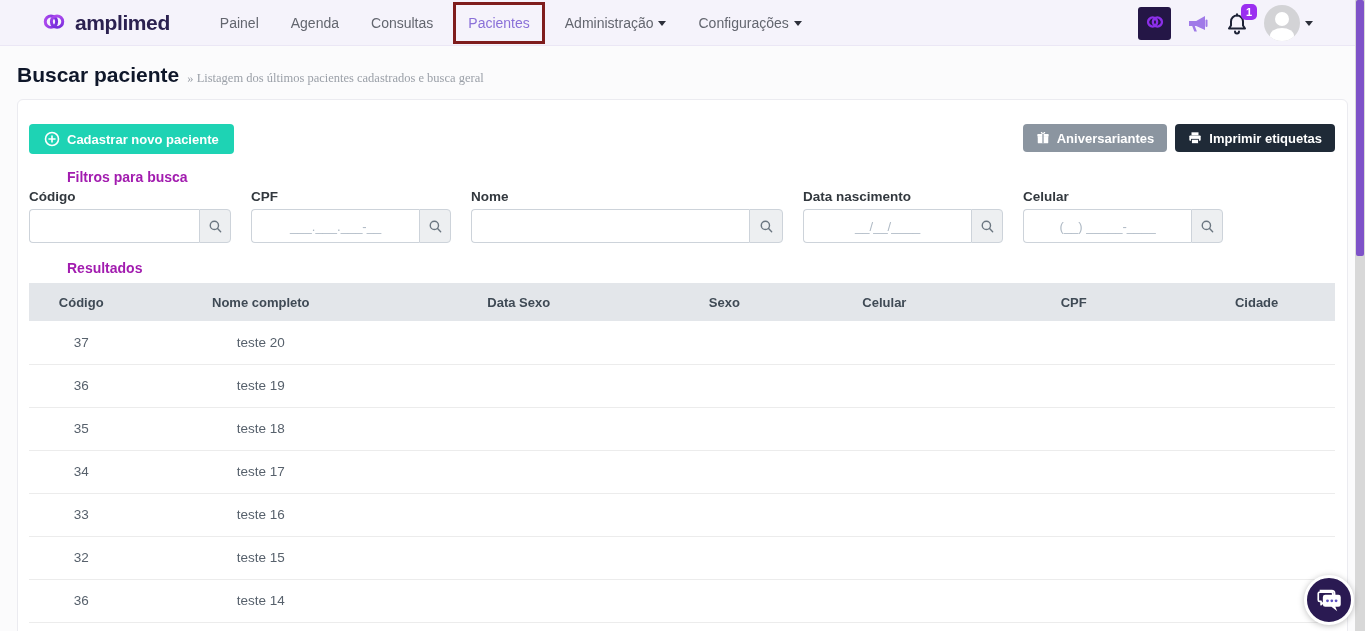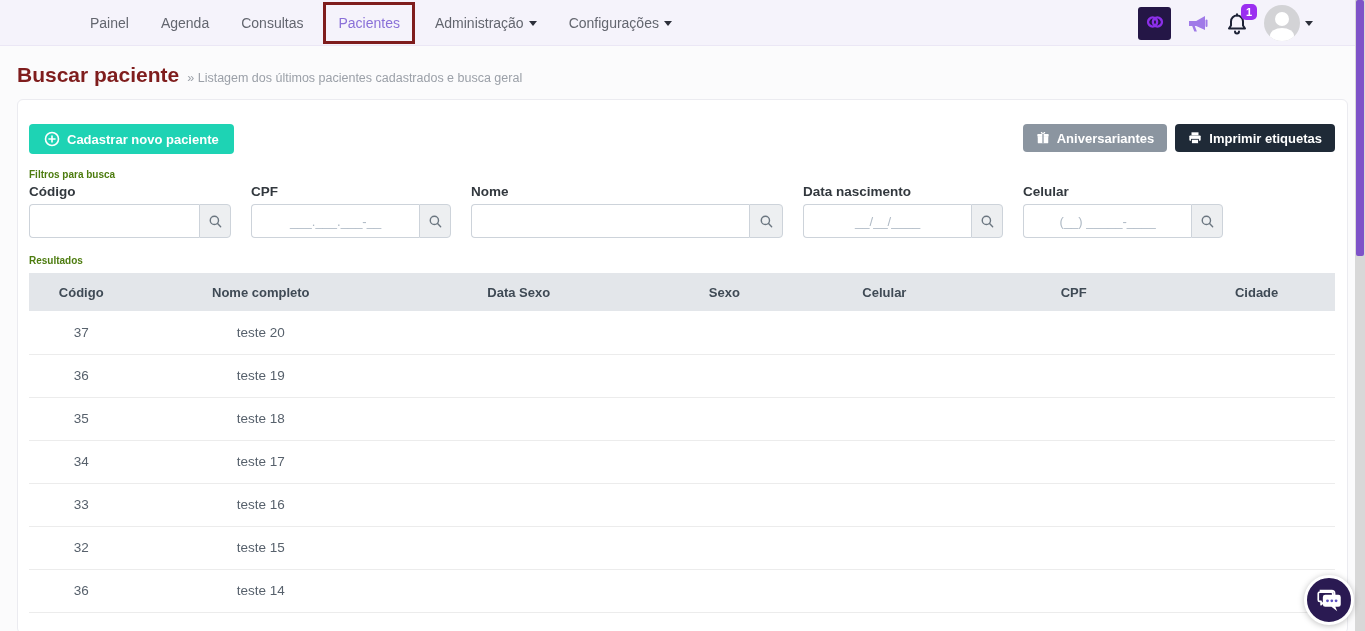--- a/index.html
+++ b/index.html
@@ -27,37 +27,37 @@
     align-items:center; justify-content:center; padding:0 4px; }
   .avatar { width:36px; height:36px; border-radius:50%; background:#d3d3d6; position:relative;
     overflow:hidden; cursor:pointer; }
   .avatar .head { position:absolute; width:14px; height:14px; background:#fff; border-radius:50%;
     left:11px; top:7px; }
   .avatar .torso { position:absolute; width:24px; height:16px; background:#fff; border-radius:50% 50% 0 0;
     left:6px; top:23px; }
 
   
   .page-head { padding:17px 0 0 17px; display:flex; align-items:baseline; gap:8px; }
-  .page-title { font-size:21px; font-weight:bold; color:#7f1d1d; }
-  .breadcrumb { font-size:12.5px; color:#9ba0a8; }
+  .page-title { font-size:21px; font-weight:bold; color:#0f172a; }
+  .breadcrumb { font-size:12.5px; color:#9ba0a8;font-family:Liberation Serif, serif; }
 
   
   .card { margin:12px 17px 0 17px; background:#fff; border:1px solid #ebebf0; border-radius:6px;
     padding:24px 12px 20px 11px; min-height:520px; }
 
   .toolbar { display:flex; align-items:flex-start; }
   .btn { display:inline-flex; align-items:center; gap:7px; border:none; border-radius:4px;
     font-family:"Liberation Sans", sans-serif; font-weight:bold; font-size:13px; color:#fff;
     cursor:pointer;justify-content:space-between; }
   .btn-teal { background:#1ed3b4; height:30px; padding:0 15px; }
   .toolbar-right { margin-left:auto; display:flex; gap:8px; }
   .btn-gray { background:#8b95a0; height:28px; padding:0 13px; }
   .btn-dark { background:#1f2a37; height:28px; padding:0 13px; }
 
-  .section-label { font-size:10px; font-weight:bold; color:#4d7c0f; margin-top:17px; }
+  .section-label { font-size:14px; font-weight:bold; color:#a21caf; margin-top:17px;margin-left:38px; }
 
   .filters-row { display:flex; gap:20px; margin-top:4px; }
   .filter-label { font-size:13.5px; font-weight:bold; color:#32383e; margin-bottom:5px; }
   .input-group { display:flex; }
   .input-group input { height:34px; border:1px solid #cdd3da; border-right:none;
     border-radius:4px 0 0 4px; font-size:13px; color:#39424c; padding:16px 8px; outline:none;
     font-family:"Liberation Sans", sans-serif; width:100%; }
   .input-group input.masked { text-align:center; }
   .input-group input::placeholder { color:#aeb9c4; }
   .search-btn { width:38px; height:34px; background:#edeff1; border:1px solid #cdd3da;
@@ -79,20 +79,35 @@
 
   
   .chat-fab { position:fixed; right:11px; bottom:6px; width:50px; height:50px; border-radius:50%;
     background:#2a1a52; border:3px solid #fff; box-shadow:0 1px 6px rgba(0,0,0,.25);
     display:flex; align-items:center; justify-content:center; cursor:pointer; }
 </style>
 </head>
 <body>
 
 <div class="navbar">
+  <div class="brand">
+    <svg width="28" height="28" viewBox="0 0 32 32">
+      <defs>
+        <linearGradient id="hg" x1="0" y1="0" x2="1" y2="1">
+          <stop offset="0" stop-color="#b44df0"></stop>
+            <stop offset="1" stop-color="#6d28d9"></stop>
+        </linearGradient>
+      </defs>
+      <g stroke="url(#hg)" stroke-width="3.4" fill="none">
+        <rect x="6" y="8" width="13" height="13" rx="6.5" transform="rotate(-45 12.5 14.5)"></rect>
+        <rect x="13" y="8" width="13" height="13" rx="6.5" transform="rotate(45 19.5 14.5)"></rect>
+      </g>
+    </svg>
+    <span class="brand-word">amplimed</span>
+  </div>
 
   <div class="nav-menu">
     <span class="nav-item">Painel</span>
     <span class="nav-item">Agenda</span>
     <span class="nav-item">Consultas</span>
     <span class="red-box"><span class="nav-item active" style="padding:0">Pacientes</span></span>
     <span class="nav-item"><span>Administração</span><span class="caret-down"></span></span>
     <span class="nav-item"><span>Configurações</span><span class="caret-down"></span></span>
   </div>
 

